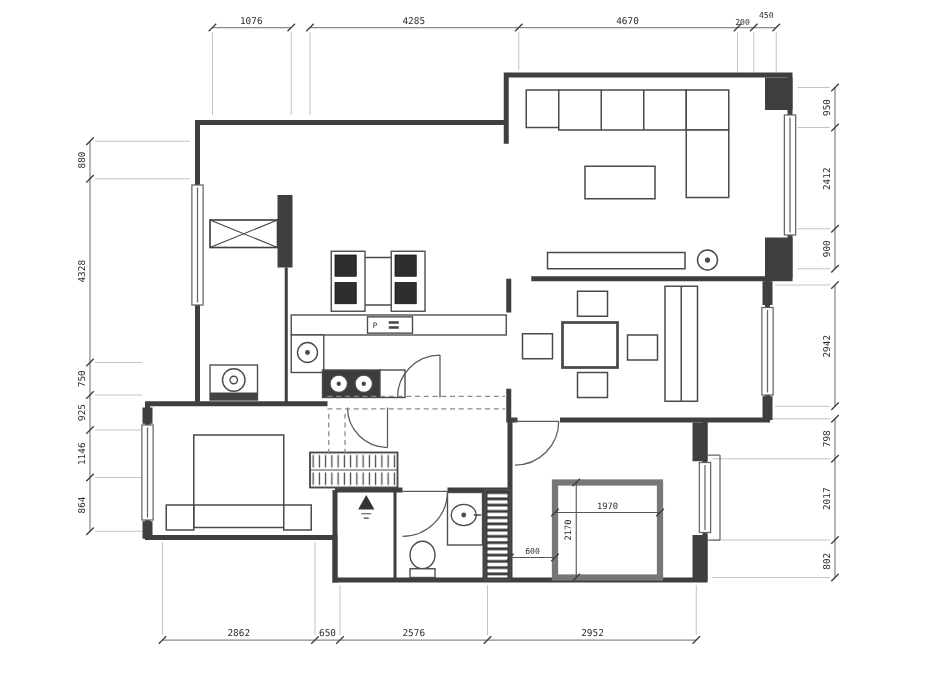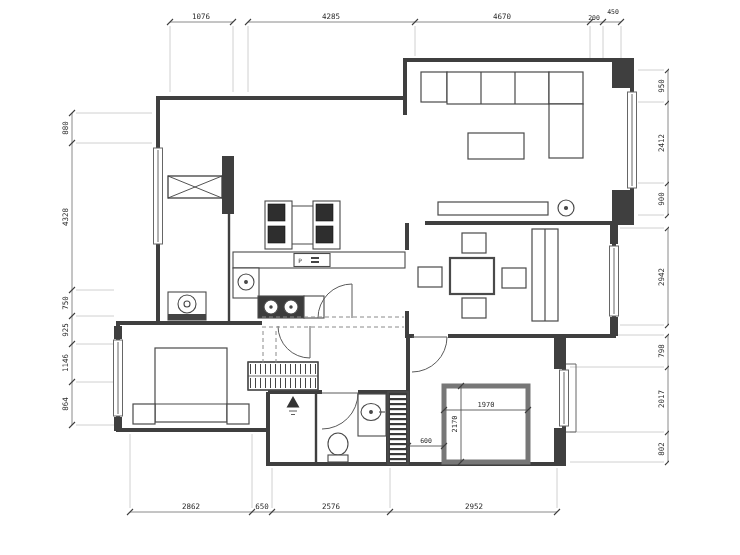--- a/index.html
+++ b/index.html
@@ -1,16 +1,16 @@
 <!DOCTYPE html>
 <html><head>
 <meta charset="utf-8">
 <style>
   html,body{margin:0;padding:0;background:#ffffff;}
-  .canvas{position:relative;width:669px;height:555px;background:#ffffff;overflow:hidden;
+  .canvas{position:relative;width:740px;height:555px;background:#ffffff;overflow:hidden;
           font-family:"DejaVu Sans Mono","Liberation Mono",monospace;}
   svg{display:block;}
   text{fill:#2b2b2b;font-family:"DejaVu Sans Mono","Liberation Mono",monospace;}
   .dim{font-size:7.5px;}
   .dim-s{font-size:6.5px;}
   .dim-i{font-size:7px;}
   .app{font-size:6px;}
 </style>
 </head>
 <body>

